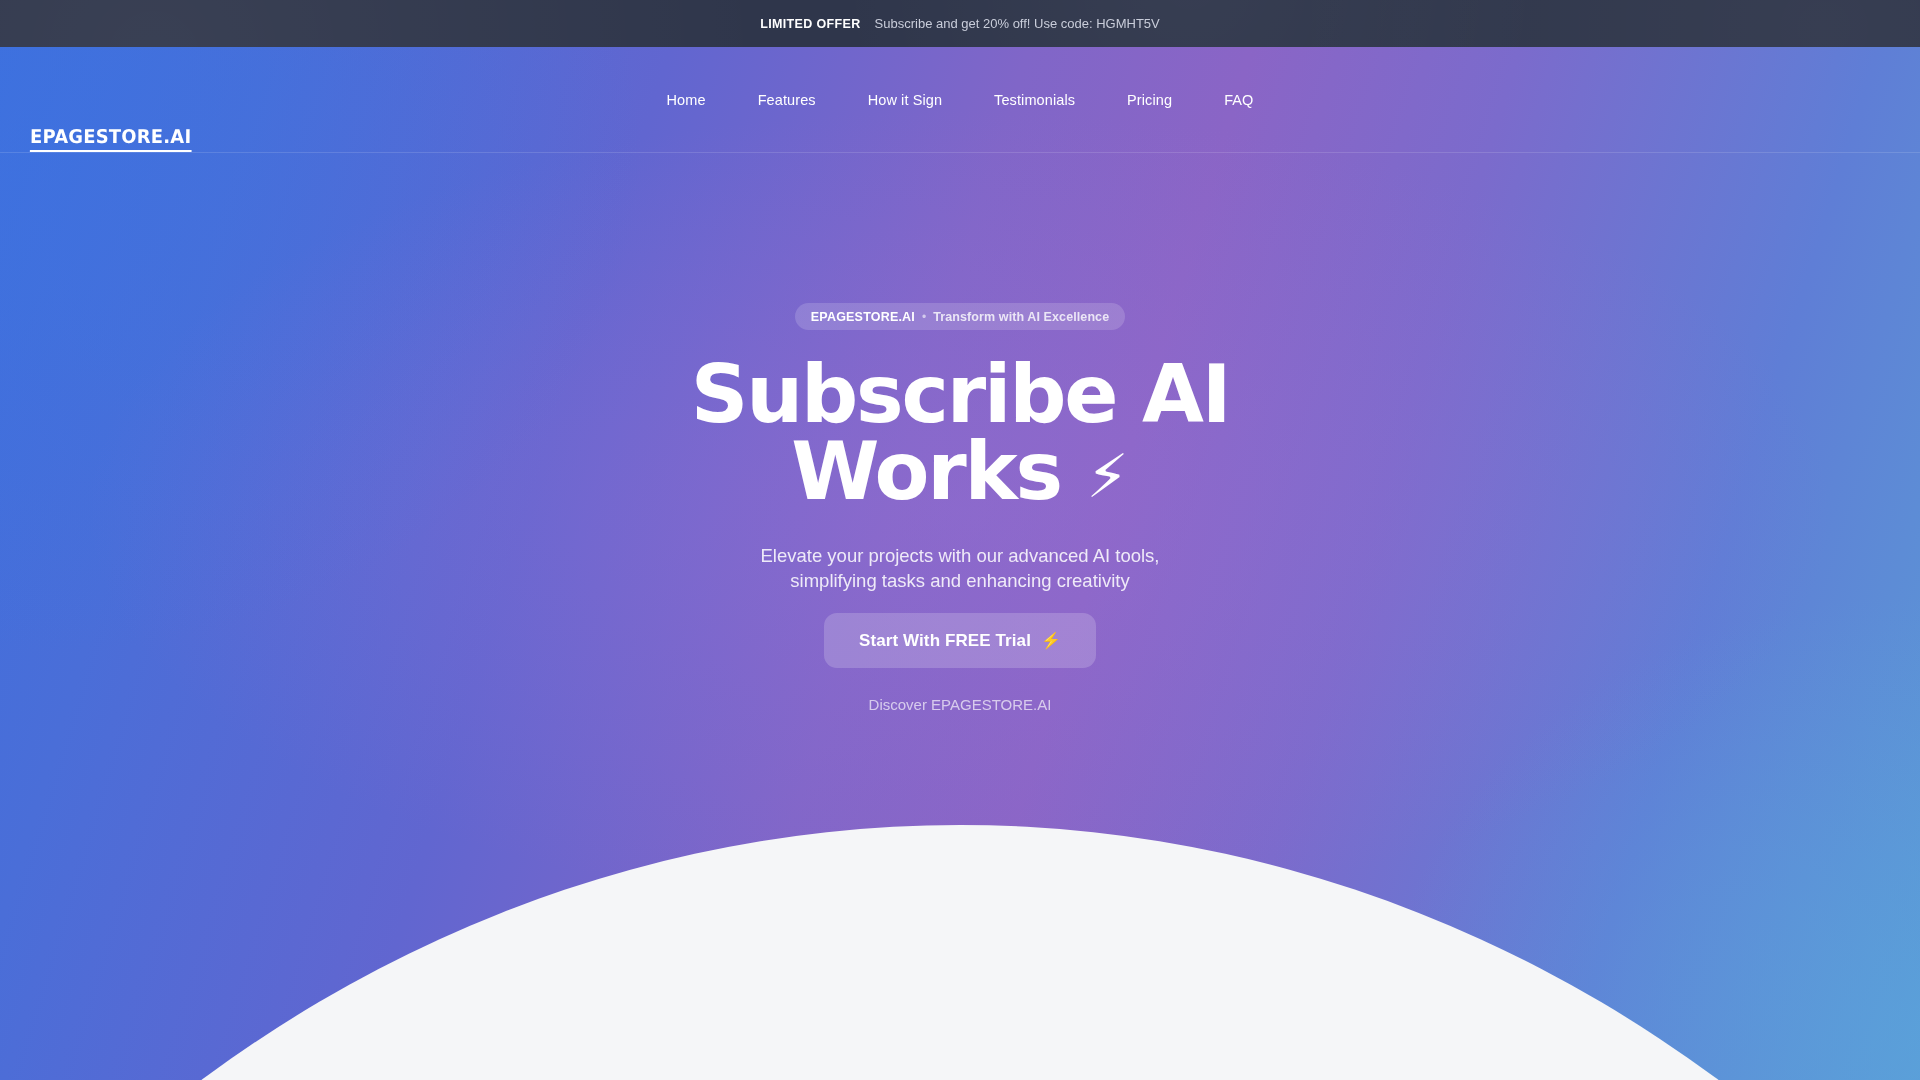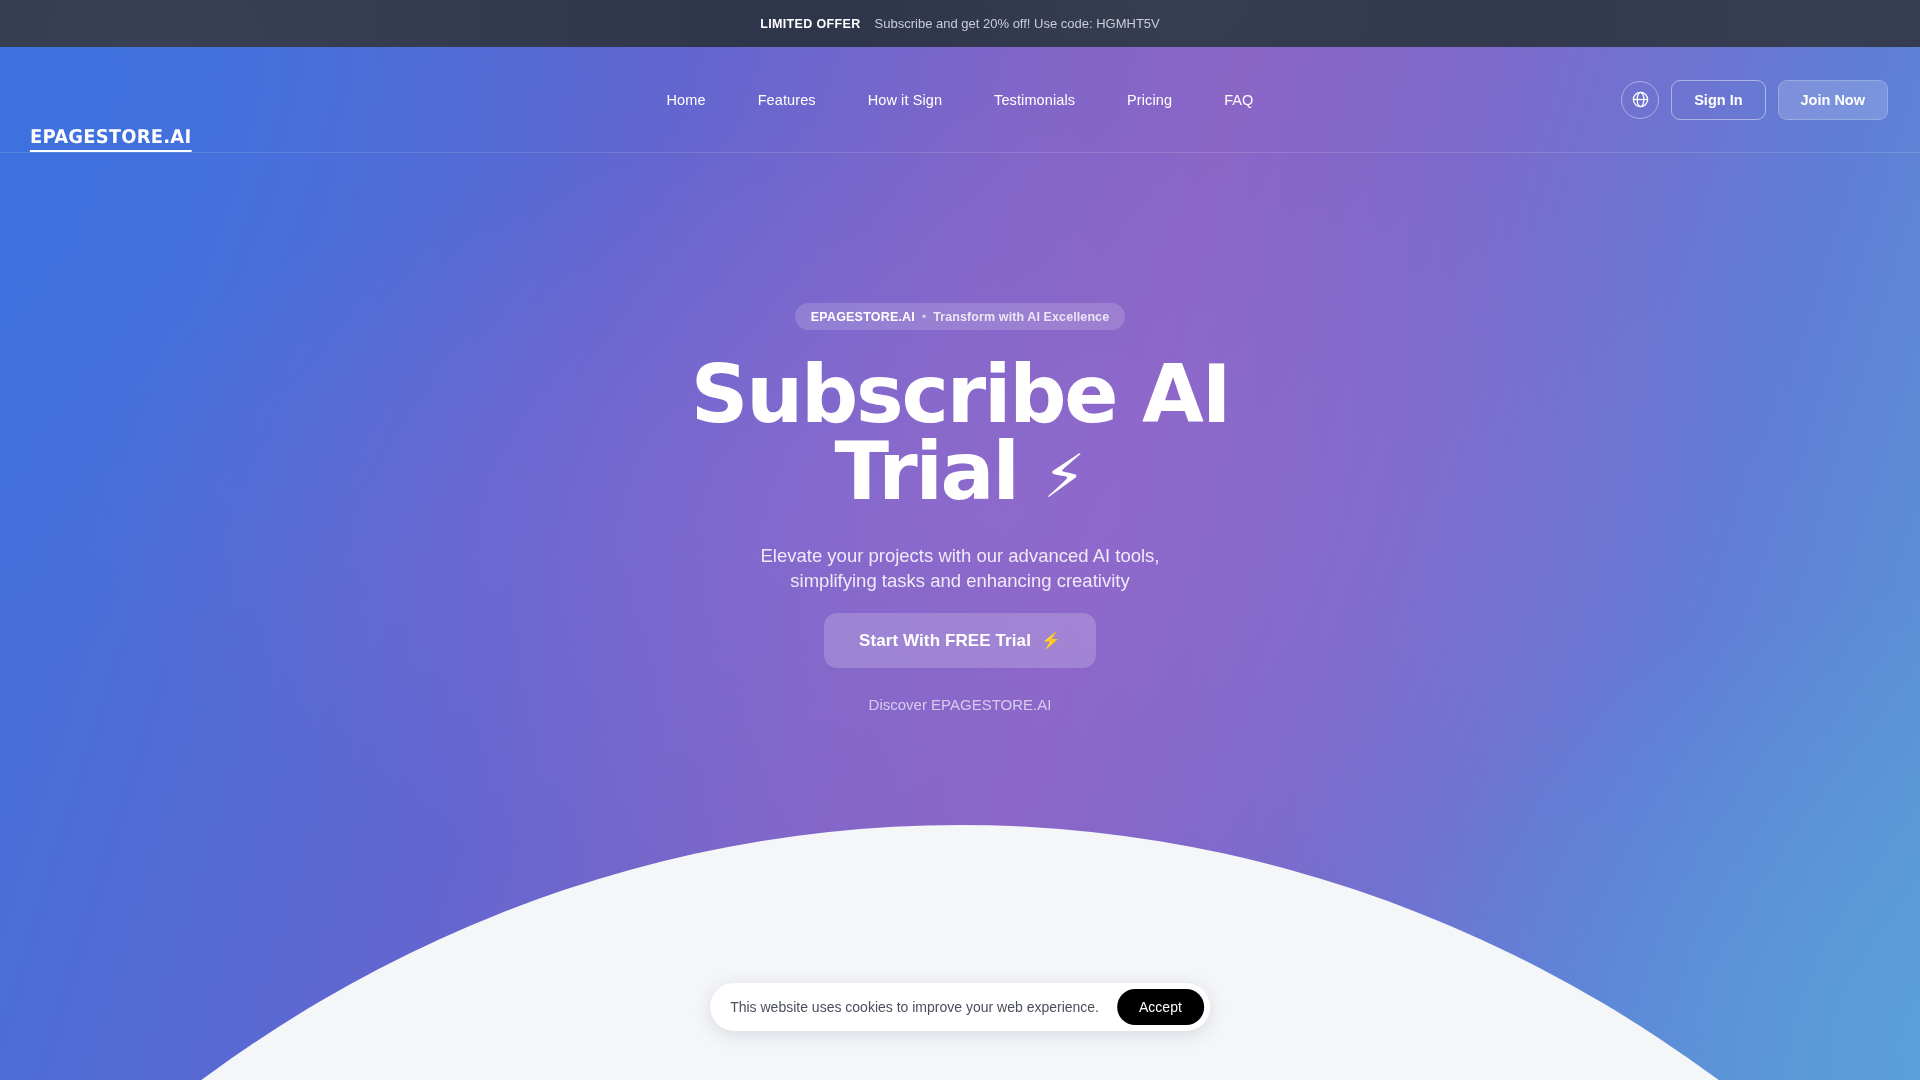--- a/index.html
+++ b/index.html
@@ -351,57 +351,40 @@
 
     <div class="nav-links">
       <a class="nav-link">Home</a>
       <a class="nav-link">Features</a>
       <a class="nav-link">How it Sign</a>
       <a class="nav-link">Testimonials</a>
       <a class="nav-link">Pricing</a>
       <a class="nav-link">FAQ</a>
     </div>
 
-    <div class="nav-actions">
-      <div class="globe-btn">
-        <span>
-          <svg width="19" height="19" viewBox="0 0 24 24" fill="none" stroke="#ffffff" stroke-width="1.6">
-            <circle cx="12" cy="12" r="9"></circle>
-            <line x1="3" y1="12" x2="21" y2="12"></line>
-            <ellipse cx="12" cy="12" rx="4.2" ry="9"></ellipse>
-          </svg>
-        </span>
-      </div>
-      <button class="btn-signin">Sign In</button>
-      <button class="btn-join">Join Now</button>
-    </div>
   </div>
 
   <div class="hero-content">
 
     <div class="hero-badge">
       <span class="hero-badge-brand">EPAGESTORE.AI</span>
       <span class="hero-badge-dot">•</span>
       <span class="hero-badge-text">Transform with AI Excellence</span>
     </div>
 
     <h1 class="hero-title">
       <span>Subscribe AI</span><br>
-      <span>Trial</span>
+      <span>Works</span>
       <span class="bolt">⚡</span>
     </h1>
 
     <p class="hero-sub">Elevate your projects with our advanced AI tools, simplifying tasks and enhancing creativity</p>
 
     <button class="cta-btn">
       <span>Start With FREE Trial</span>
       <span class="bolt">⚡</span>
     </button>
 
     <a class="discover-link">Discover EPAGESTORE.AI</a>
   </div>
 
-  <div class="cookie-bar">
-    <span class="cookie-text">This website uses cookies to improve your web experience.</span>
-    <button class="cookie-accept">Accept</button>
-  </div>
 
 </div>
 
 </body></html>

